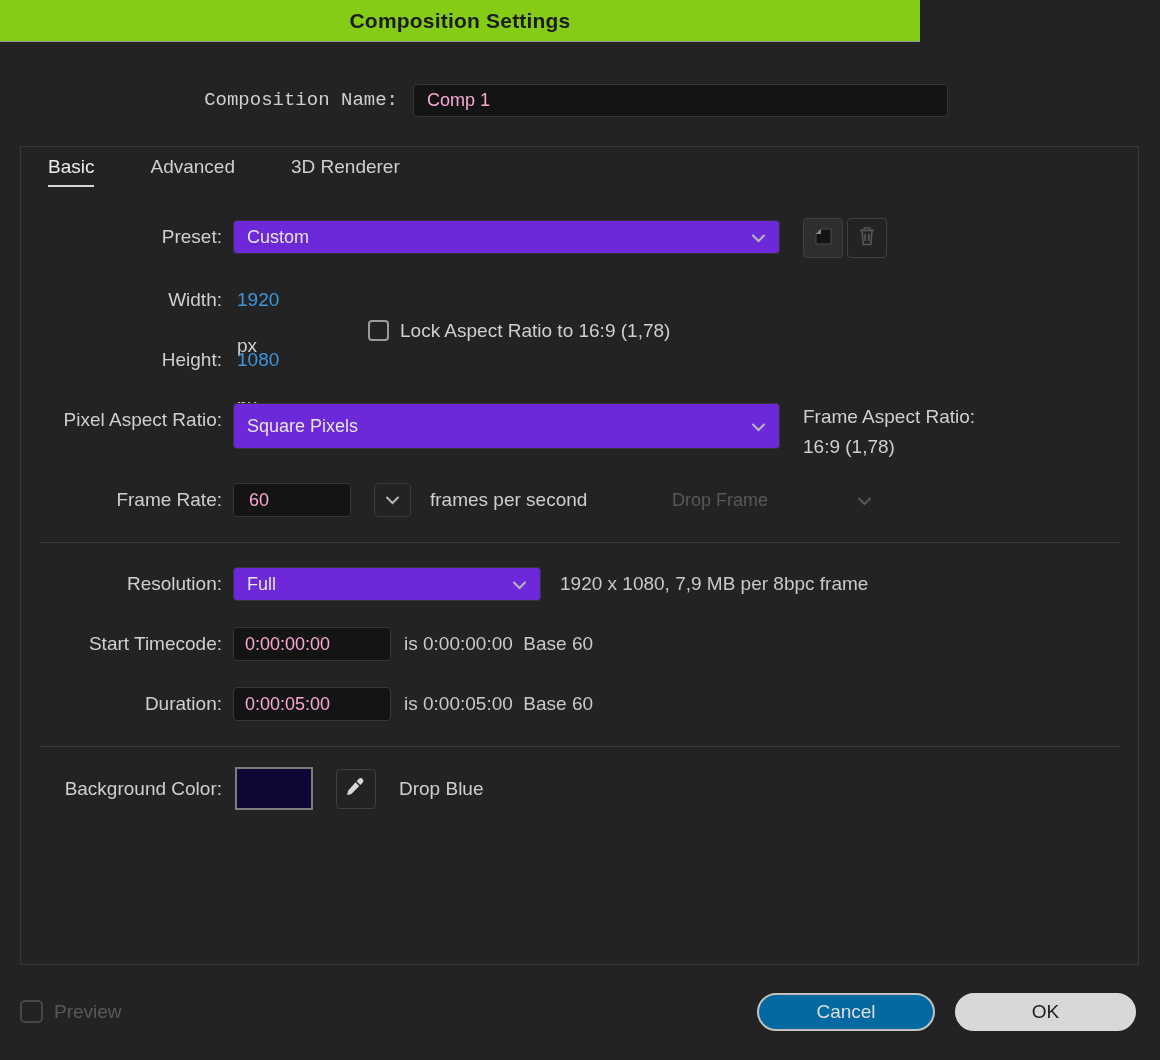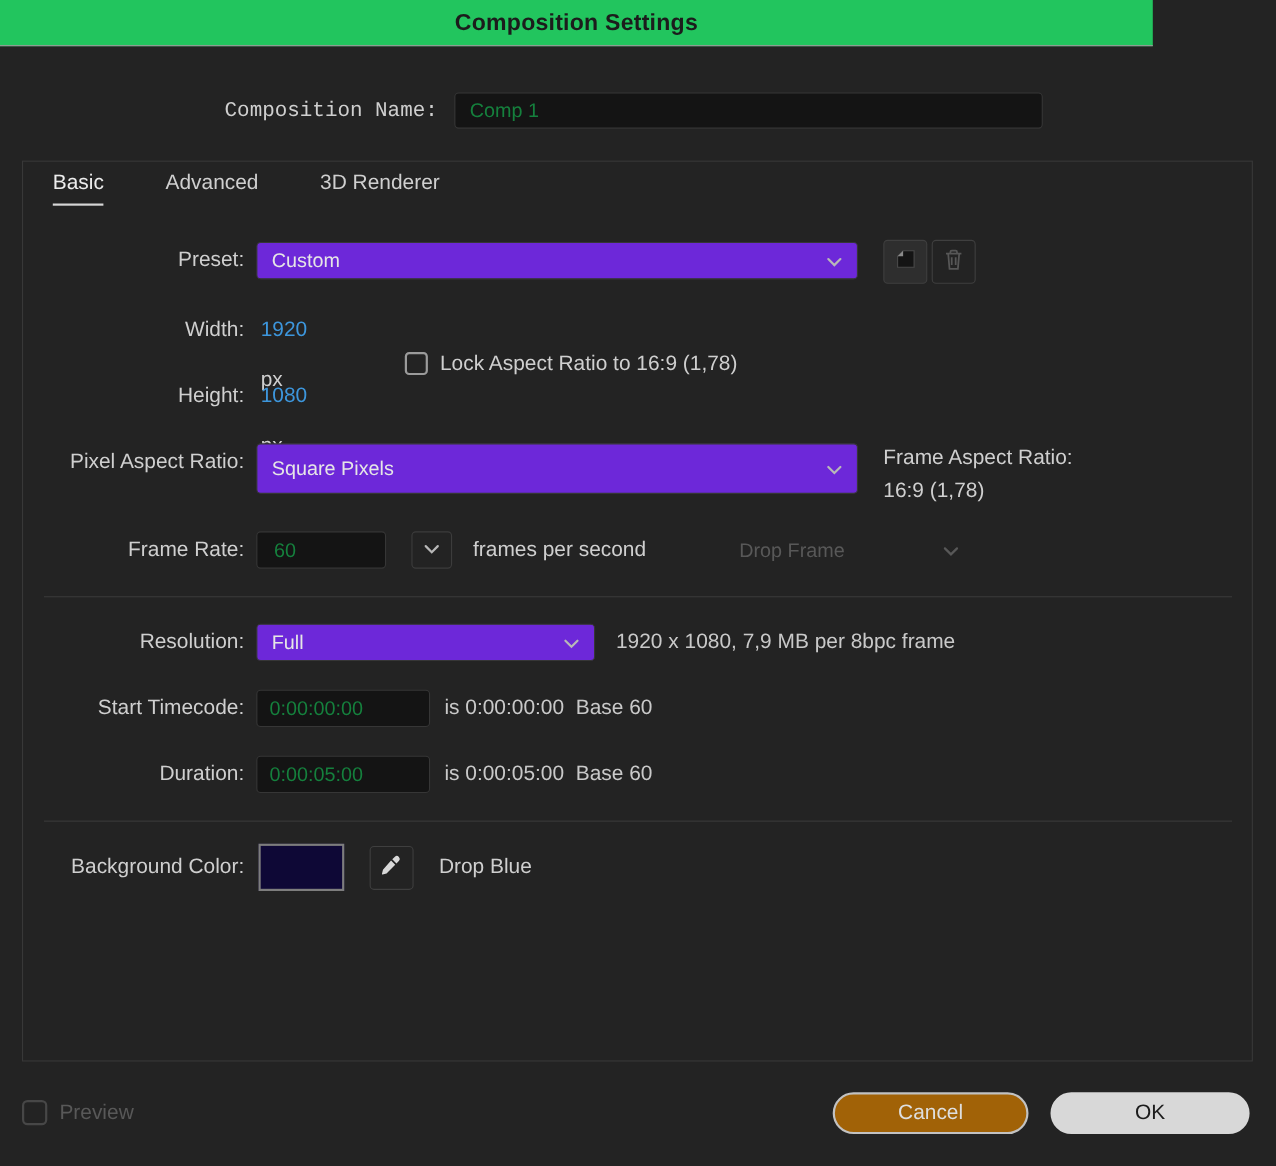--- a/index.html
+++ b/index.html
@@ -6,34 +6,34 @@
   html,body { width:1160px; height:1060px; }
   body {
     position:relative; overflow:hidden;
     background:#232323;
     font-family:"Liberation Sans", sans-serif;
     color:#cfcfcf;
   }
   .abs { position:absolute; }
   
   .titlebar {
-    left:0; top:0; width:1048px; height:42px;
-    background:#22c55e; border-bottom:1px solid #999;
+    left:0; top:0; width:920px; height:42px;
+    background:#84cc16; border-bottom:1px solid #999;
     display:flex; align-items:center; justify-content:center;
   }
   .titlebar .title { font-size:21px; font-weight:bold; color:#1c1c1c; letter-spacing:.2px; }
   
   .lbl { font-size:19px; color:#cfcfcf; text-align:right; line-height:22px; }
   .lbl-left { font-size:19px; color:#cfcfcf; line-height:22px; }
   .info { font-size:19px; color:#c9c9c9; white-space:pre; line-height:22px; }
   .dim { color:#585858; }
   
   .tfield {
     background:#141414; border:1px solid #363636; border-radius:4px;
-    color:#15803d; font-size:18px; font-family:"Liberation Sans", sans-serif;
+    color:#f9a8d4; font-size:18px; font-family:"Liberation Sans", sans-serif;
     padding:0 13px; outline:none; width:100%; height:100%;
   }
   .dropdown {
     background:#6d28d9; border:1px solid #363636; border-radius:4px;
     display:flex; align-items:center; justify-content:space-between;
     padding:0 13px; font-size:18px; color:#e6e6e6; cursor:default;
   }
   .dropdown.disabled { background:transparent; border-color:transparent; color:#585858; }
   .iconbtn {
     border:1px solid #3f3f3f; border-radius:4px; background:#2e2e2e;
@@ -49,21 +49,21 @@
   }
   .checkbox.disabled { border-color:#474747; }
   .divider { height:1px; background:#3a3a3a; }
   .valrow { display:flex; align-items:flex-start; gap:24px; font-size:19px;flex-direction:column; }
   .blue { color:#3d96dc; }
   .swatch { border:2px solid #7d7d7d; }
   .pillbtn {
     border-radius:19px; display:flex; align-items:center; justify-content:center;
     font-size:19px; cursor:default;
   }
-  .pillbtn.secondary { background:#a16207; border:2px solid #c2c2c2; color:#dedede; }
+  .pillbtn.secondary { background:#0369a1; border:2px solid #c2c2c2; color:#dedede; }
   .pillbtn.primary { background:#d8d8d8; border:2px solid #d8d8d8; color:#1c1c1c; }
 </style>
 </head>
 <body>
 
 <div class="abs titlebar">
   <div class="title">Composition Settings</div>
 </div>
 
 <div class="abs lbl" style="left:0; top:89; left:0px; top:89px; width:398px;font-family:Liberation Mono, monospace;">Composition Name:</div>

